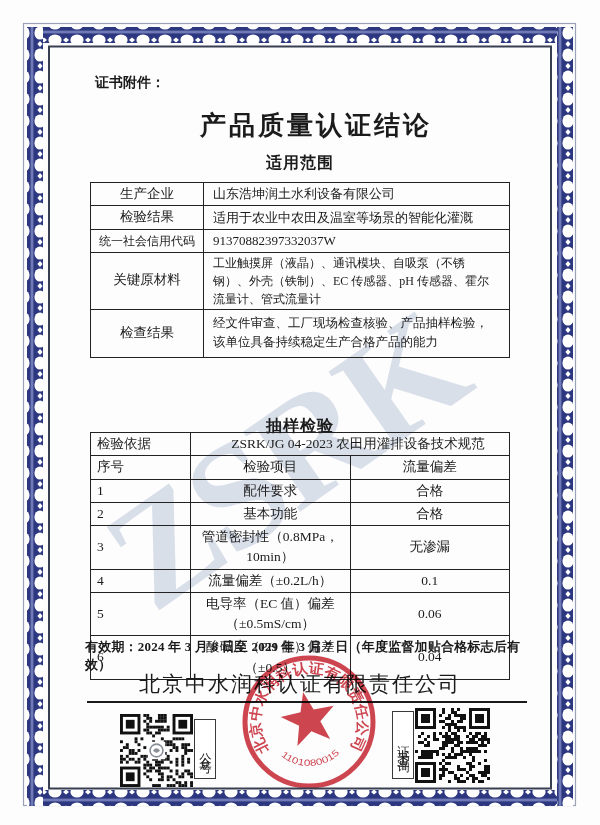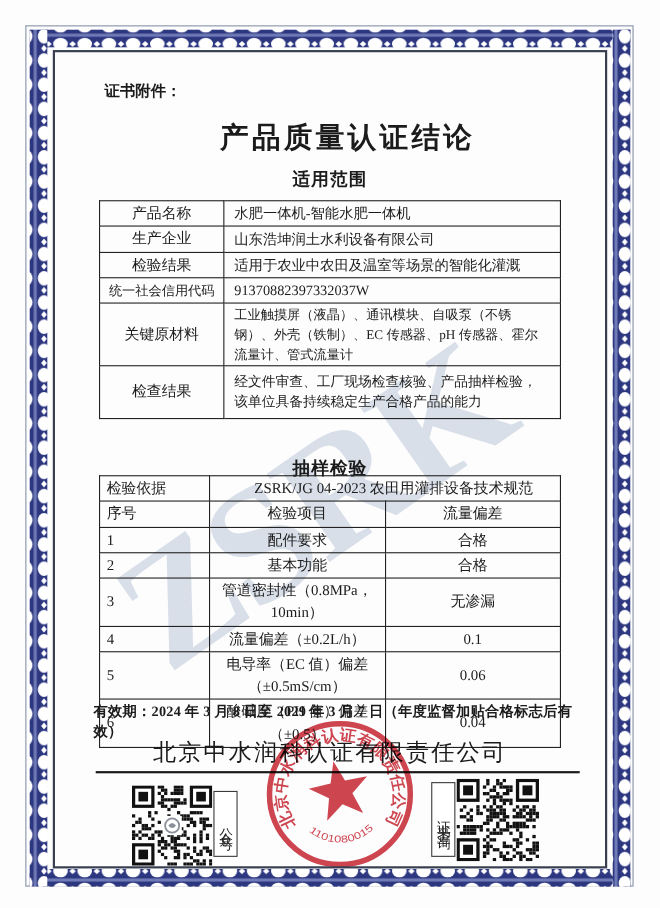--- a/index.html
+++ b/index.html
@@ -99,24 +99,20 @@
 <div class="content">
 
   <div class="abs attachment">证书附件：</div>
 
   <div class="abs doc-title">产品质量认证结论</div>
 
   <div class="abs section-title factory-title">适用范围</div>
 
   <table class="abs" id="factory-table">
     <tbody>
-        <tr class="single">
-      <td class="c1">产品名称</td>
-      <td class="c2">水肥一体机-智能水肥一体机</td>
-    </tr>
     <tr class="single">
       <td class="c1">生产企业</td>
       <td class="c2">山东浩坤润土水利设备有限公司</td>
     </tr>
     <tr class="single">
       <td class="c1">检验结果</td>
       <td class="c2">适用于农业中农田及温室等场景的智能化灌溉</td>
     </tr>
     <tr class="single">
       <td class="c1" style="font-size:12px;">统一社会信用代码</td>

